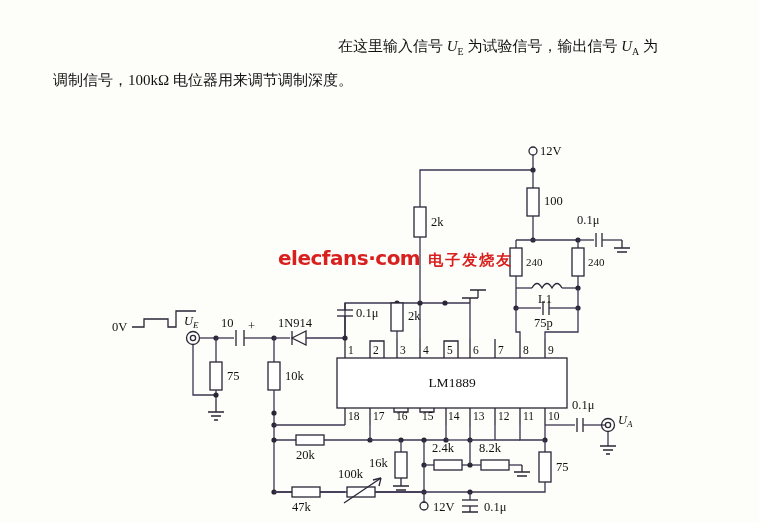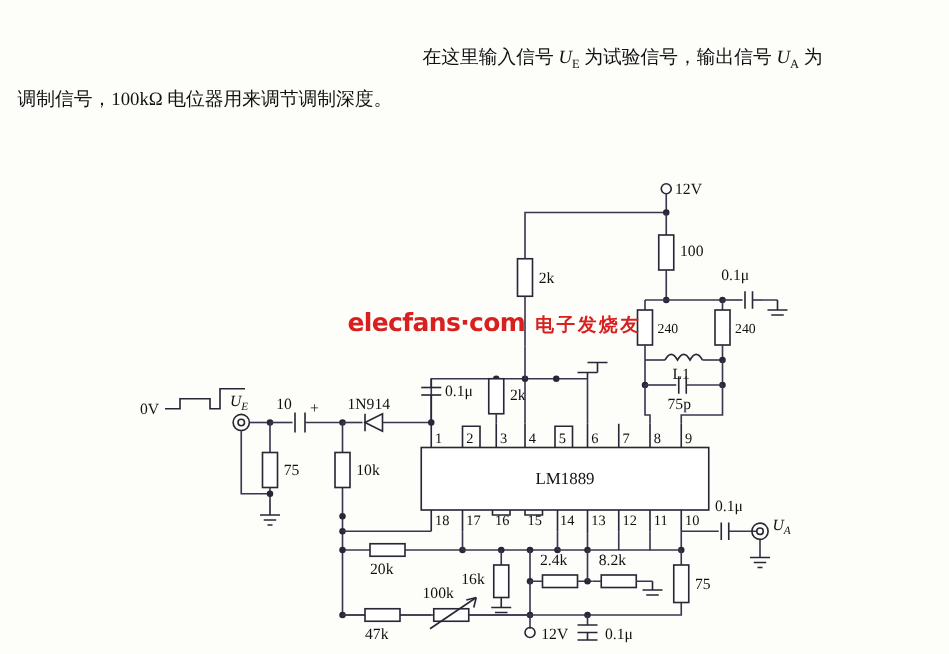--- a/index.html
+++ b/index.html
@@ -3,21 +3,21 @@
 <meta charset="utf-8">
 <style>
   html,body{margin:0;padding:0;background:#fdfdfa;}
   body{width:759px;height:523px;position:relative;overflow:hidden;
        font-family:"Liberation Serif", serif;color:#1a1a1a;}
 
   
   #caption{position:absolute;left:0;top:32px;width:672px;
            font-size:15px;line-height:28px;color:#111;}
   #caption .line1{text-align:right;padding-right:14px;}
-  #caption .line2{text-align:left;padding-left:14px;}
+  #caption .line2{text-align:left;padding-left:14px;margin-left:39px;}
   .var{font-style:italic;font-family:"Liberation Serif",serif;}
   .sub{font-size:10px;vertical-align:sub;font-style:normal;}
 
   
   #schematic{position:absolute;left:0;top:0;width:759px;height:523px;}
   #schematic svg{display:block;}
 
   
   #watermark{position:absolute;left:278px;top:246px;
              font-family:"DejaVu Sans",sans-serif;

